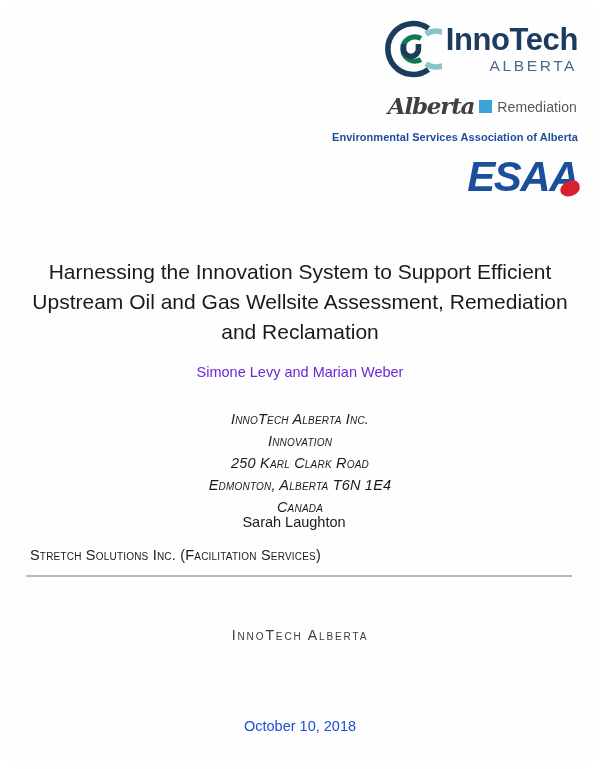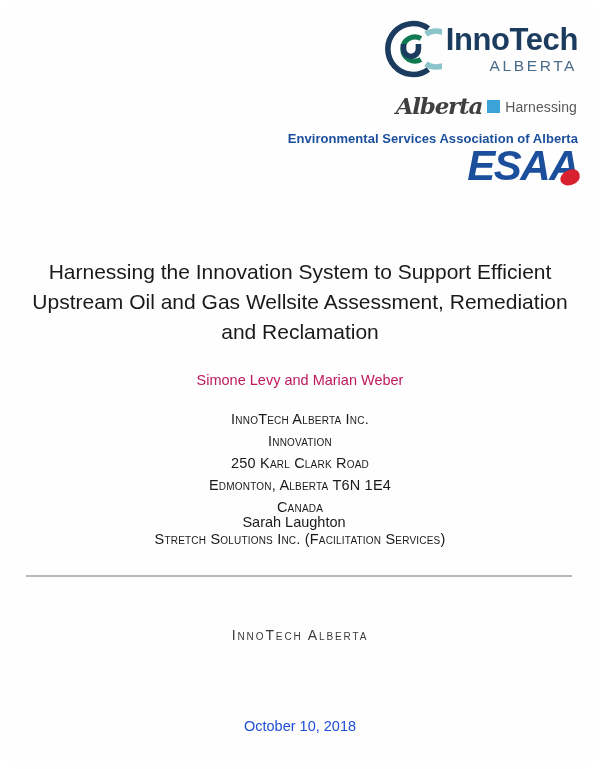--- a/index.html
+++ b/index.html
@@ -96,26 +96,26 @@
   }
 
   
   .esaa-logo {
     margin-top: 11px;
     display: flex;
     flex-direction: column;
     align-items: flex-end;
   }
   .esaa-tagline {
-    font-size: 13px;
+    font-size: 11px;
     font-weight: bold;
     color: #1b4f9c;
     letter-spacing: 0.05px;
     white-space: nowrap;
-    margin-bottom: 1px;
+    margin-bottom: 15px;
   }
   .esaa-mark {
     position: relative;
     display: block;
   }
   .esaa-letters {
     font-family: "Liberation Sans", sans-serif;
     font-size: 42px;
     font-weight: bold;
     font-style: italic;
@@ -144,57 +144,58 @@
     text-align: center;
     font-size: 21px;
     line-height: 1.42;
     font-weight: normal;
     color: #1a1a1a;
   }
 
   
   .authors {
     position: absolute;
-    top: 372px;
-    left: 30px;
-    width: 540px;
-    text-align: center;
-    font-size: 14.5px;
-    color: #be185d;
+    top: 364px;
+    left: 30px;
+    width: 540px;
+    text-align: center;
+    font-size: 14.5px;
+    color: #6d28d9;
   }
   .affiliation {
     position: absolute;
     top: 408px;
     left: 30px;
     width: 540px;
     text-align: center;
+    font-style: italic;
   }
   .smallcaps-line {
     font-variant: small-caps;
     font-size: 14.5px;
     line-height: 1.52;
     color: #1a1a1a;
     letter-spacing: 0.2px;
   }
 
   .facilitator-name {
     position: absolute;
     top: 514px;
     left: 24px;
     width: 540px;
     text-align: center;
     font-size: 14.5px;
     color: #1a1a1a;
   }
   .facilitator-org {
     position: absolute;
-    top: 528px;
-    left: 30px;
-    width: 540px;
-    text-align: center;
+    top: 544px;
+    left: 30px;
+    width: 540px;
+    text-align: left;
   }
 
   
   .divider {
     position: absolute;
     top: 575px;
     left: 26px;
     width: 546px;
     height: 2px;
     background: #b9b9b9;
@@ -247,21 +248,21 @@
       </svg>
       <div class="innotech-words">
         <span class="innotech-name">InnoTech</span>
         <span class="innotech-sub">ALBERTA</span>
       </div>
     </div>
 
     <div class="alberta-logo">
       <span class="alberta-script">Alberta</span>
       <span class="alberta-square"></span>
-      <span class="alberta-gov">Harnessing</span>
+      <span class="alberta-gov">Remediation</span>
     </div>
 
     <div class="esaa-logo">
       <span class="esaa-tagline">Environmental Services Association of Alberta</span>
       <span class="esaa-mark">
         <span class="esaa-letters">ESAA</span>
         <span class="esaa-swoosh"></span>
       </span>
     </div>
 

